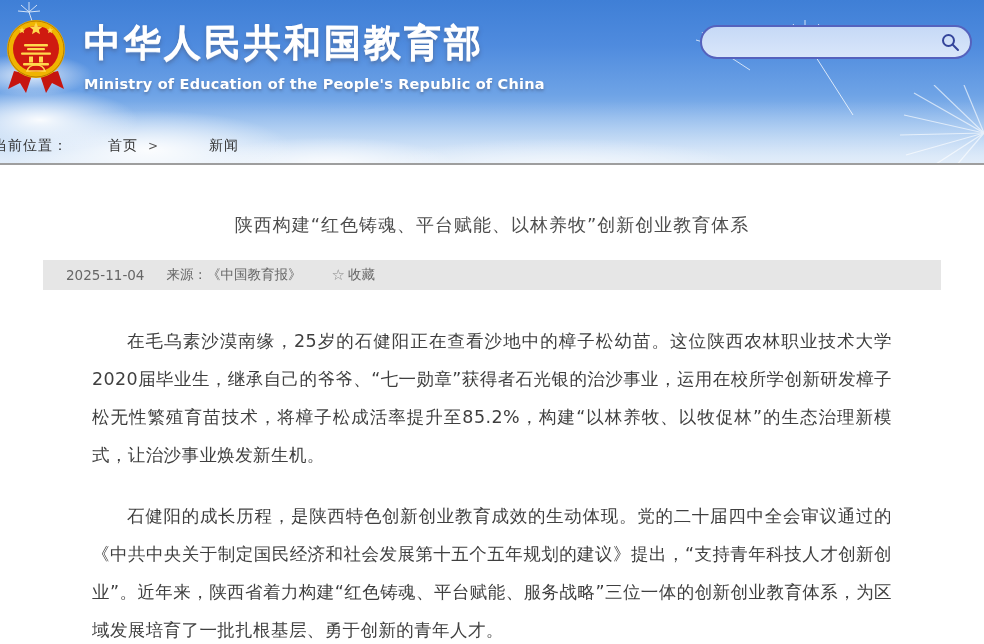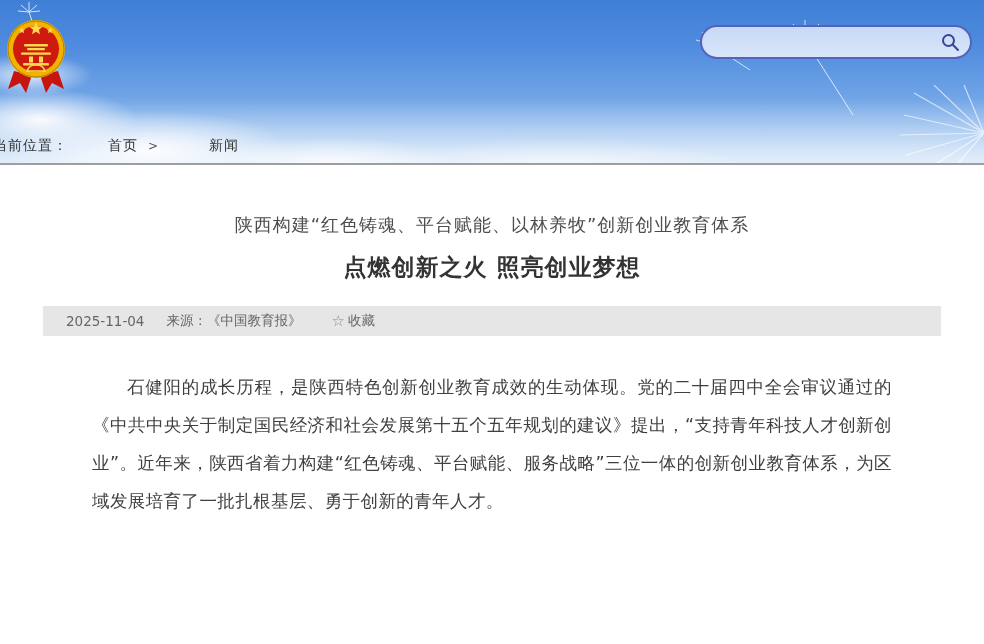--- a/index.html
+++ b/index.html
@@ -148,47 +148,51 @@
           <rect x="21" y="35" width="18" height="2.2" rx="1"></rect>
           <rect x="15" y="39.5" width="30" height="2.2" rx="1"></rect>
           <rect x="23" y="43.5" width="4" height="6"></rect>
           <rect x="33" y="43.5" width="4" height="6"></rect>
           <rect x="17" y="50" width="26" height="2.6" rx="1"></rect>
           <path d="M30 52 a9 9 0 0 1 9 6 l-18 0 a9 9 0 0 1 9 -6 Z" fill="none" stroke="#ffd94d" stroke-width="1.6"></path>
         </g>
       </svg>
     </div>
 
+    <div class="brand">
+      <div class="site-title">中华人民共和国教育部</div>
+      <div class="site-subtitle">Ministry of Education of the People's Republic of China</div>
+    </div>
 
     <div class="search-pill">
       <input class="search-input" type="text" placeholder="" style="">
       <button class="search-btn" title="搜索">
         <svg width="20" height="20" viewBox="0 0 20 20">
           <circle cx="8.5" cy="8.5" r="5.5" fill="none" stroke="#34459b" stroke-width="2"></circle>
           <line x1="12.8" y1="12.8" x2="18" y2="18" stroke="#34459b" stroke-width="2" stroke-linecap="round"></line>
         </svg>
       </button>
     </div>
 
     <div class="breadcrumb">
       <span>当前位置：</span><a>首页</a><span class="crumb-sep">&gt;</span><a>新闻</a>
     </div>
   </div>
 
   <div class="content">
     <div class="kicker">陕西构建“红色铸魂、平台赋能、以林养牧”创新创业教育体系</div>
-    <h1 class="headline">点燃创新之火 照亮创业梦想</h1>
 
     <div class="meta-bar">
       <span class="meta-date">2025-11-04</span>
       <span class="meta-source">来源：《中国教育报》</span>
       <button class="fav-btn">
         <span class="fav-star">☆</span>
         <span>收藏</span>
       </button>
     </div>
 
     <div class="body-text">
+      <p>在毛乌素沙漠南缘，25岁的石健阳正在查看沙地中的樟子松幼苗。这位陕西农林职业技术大学2020届毕业生，继承自己的爷爷、“七一勋章”获得者石光银的治沙事业，运用在校所学创新研发樟子松无性繁殖育苗技术，将樟子松成活率提升至85.2%，构建“以林养牧、以牧促林”的生态治理新模式，让治沙事业焕发新生机。</p>
       <p>石健阳的成长历程，是陕西特色创新创业教育成效的生动体现。党的二十届四中全会审议通过的《中共中央关于制定国民经济和社会发展第十五个五年规划的建议》提出，“支持青年科技人才创新创业”。近年来，陕西省着力构建“红色铸魂、平台赋能、服务战略”三位一体的创新创业教育体系，为区域发展培育了一批扎根基层、勇于创新的青年人才。</p>
     </div>
   </div>
 
 </div>
 
 </body></html>

